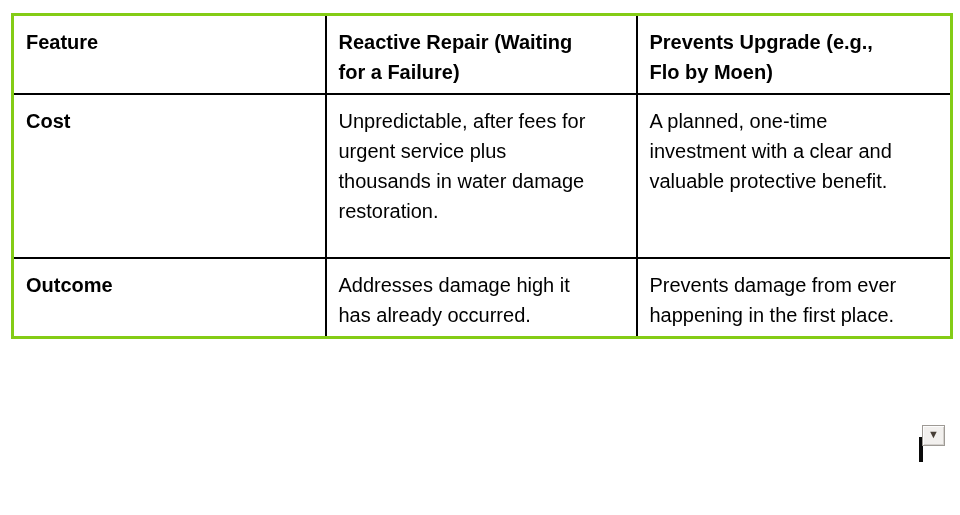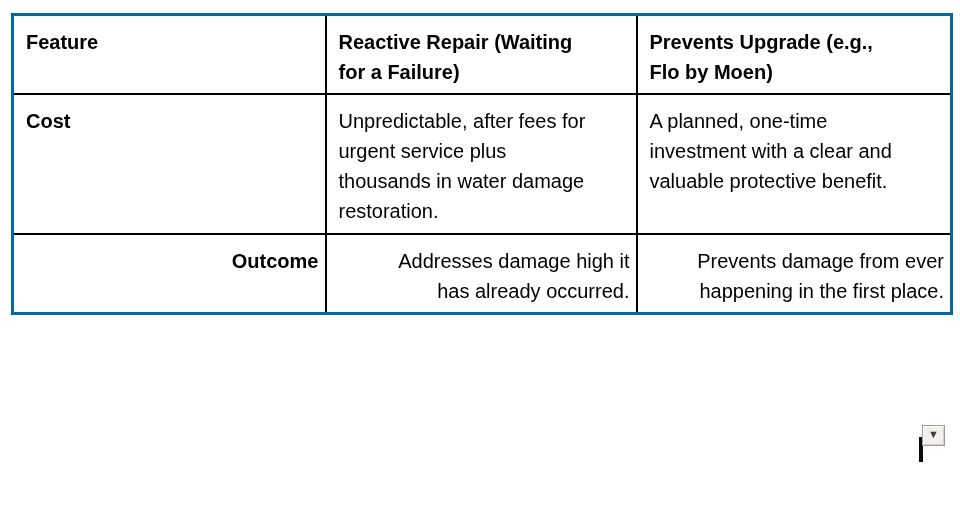--- a/index.html
+++ b/index.html
@@ -11,38 +11,38 @@
     overflow: hidden;
   }
   .canvas { position: relative; width: 960px; height: 515px; background: #ffffff; }
 
   table.cmp {
     position: absolute;
     left: 11px; top: 13px;
     width: 939px;
     border-collapse: collapse;
     table-layout: fixed;
-    border: 3px solid #0369a1;
+    border: 3px solid #84cc16;
     padding-left: 11px;
   }
   table.cmp td {
     border: 2px solid #000000;
     vertical-align: top;
     padding: 11px 6px 6px 12px;
     font-size: 20px;
     line-height: 30px;
     white-space: pre-line;
     background: #ffffff;
   }
   td.hdr { font-weight: bold; }
   td.feat { font-weight: bold; }
   tr.r-header td { height: 79px; }
-  tr.r-cost td { height: 140px; }
+  tr.r-cost td { height: 164px; }
   tr.r-disruption td { height: 110px; }
-  tr.r-outcome td { height: 76px; text-align: right; }
+  tr.r-outcome td { height: 76px; }
   tr.r-control td { height: 81px; }
 
   .dropdown-btn {
     position: absolute;
     left: 922px; top: 425px;
     width: 23px; height: 21px;
     background: #f2f0ee;
     border: 1px solid #9e9a95;
     box-shadow: inset 1px 1px 0 #fdfdfd, inset -1px -1px 0 #d4d1cd;
     display: flex; align-items: center; justify-content: center;

